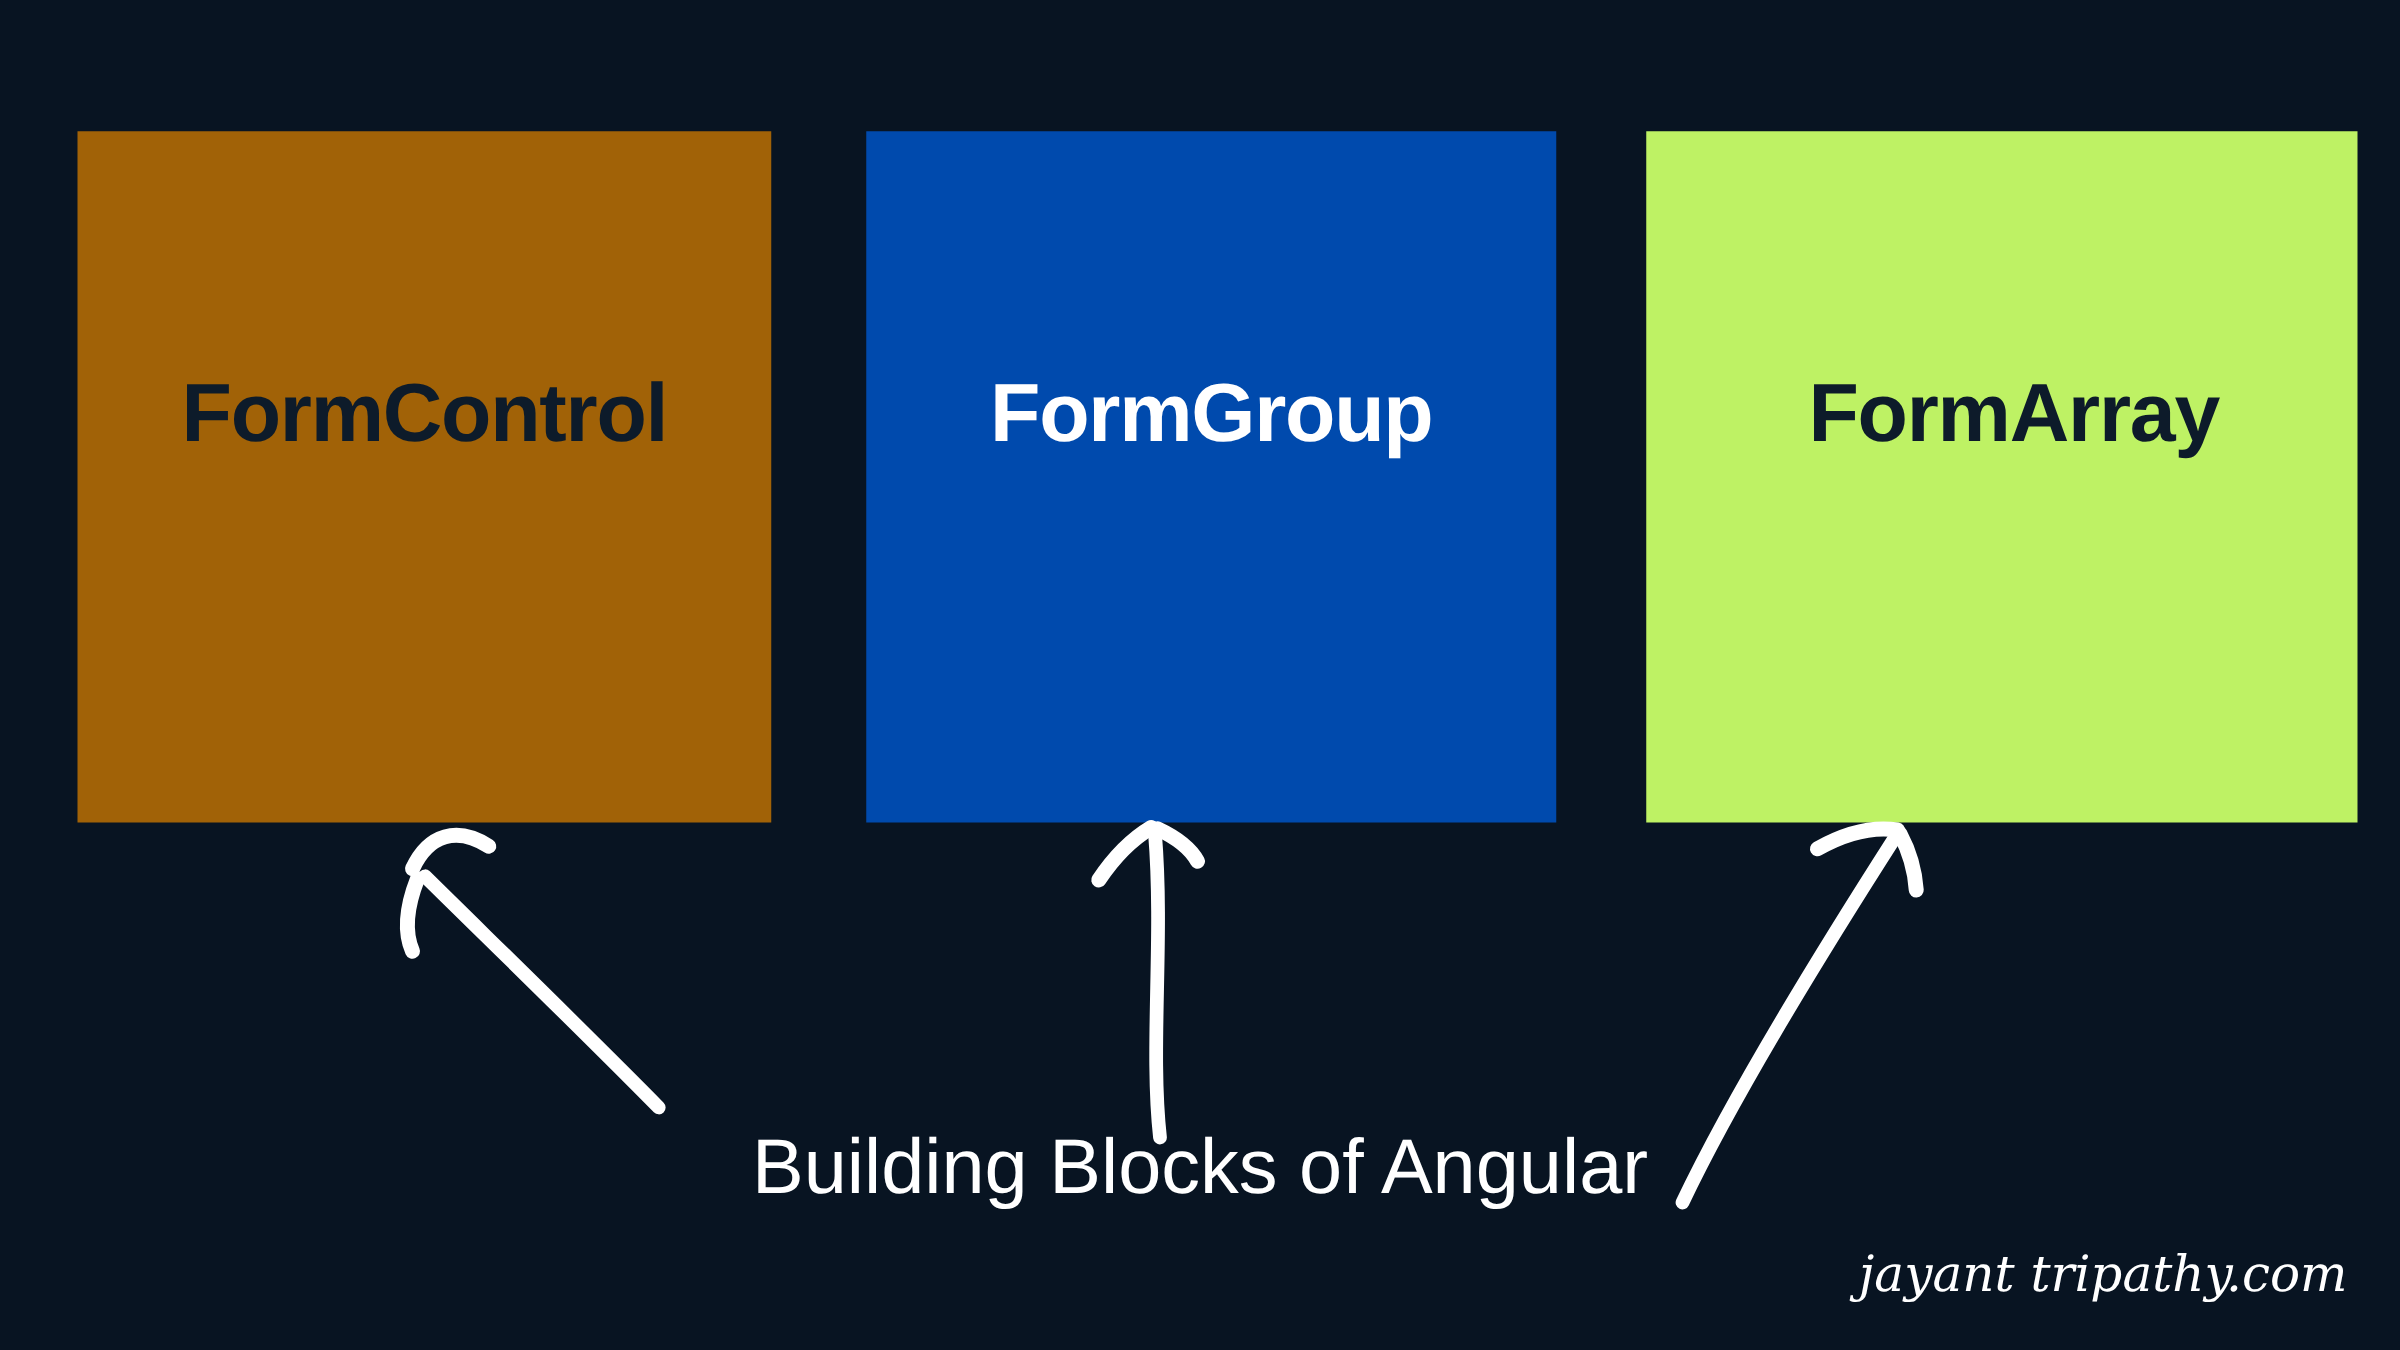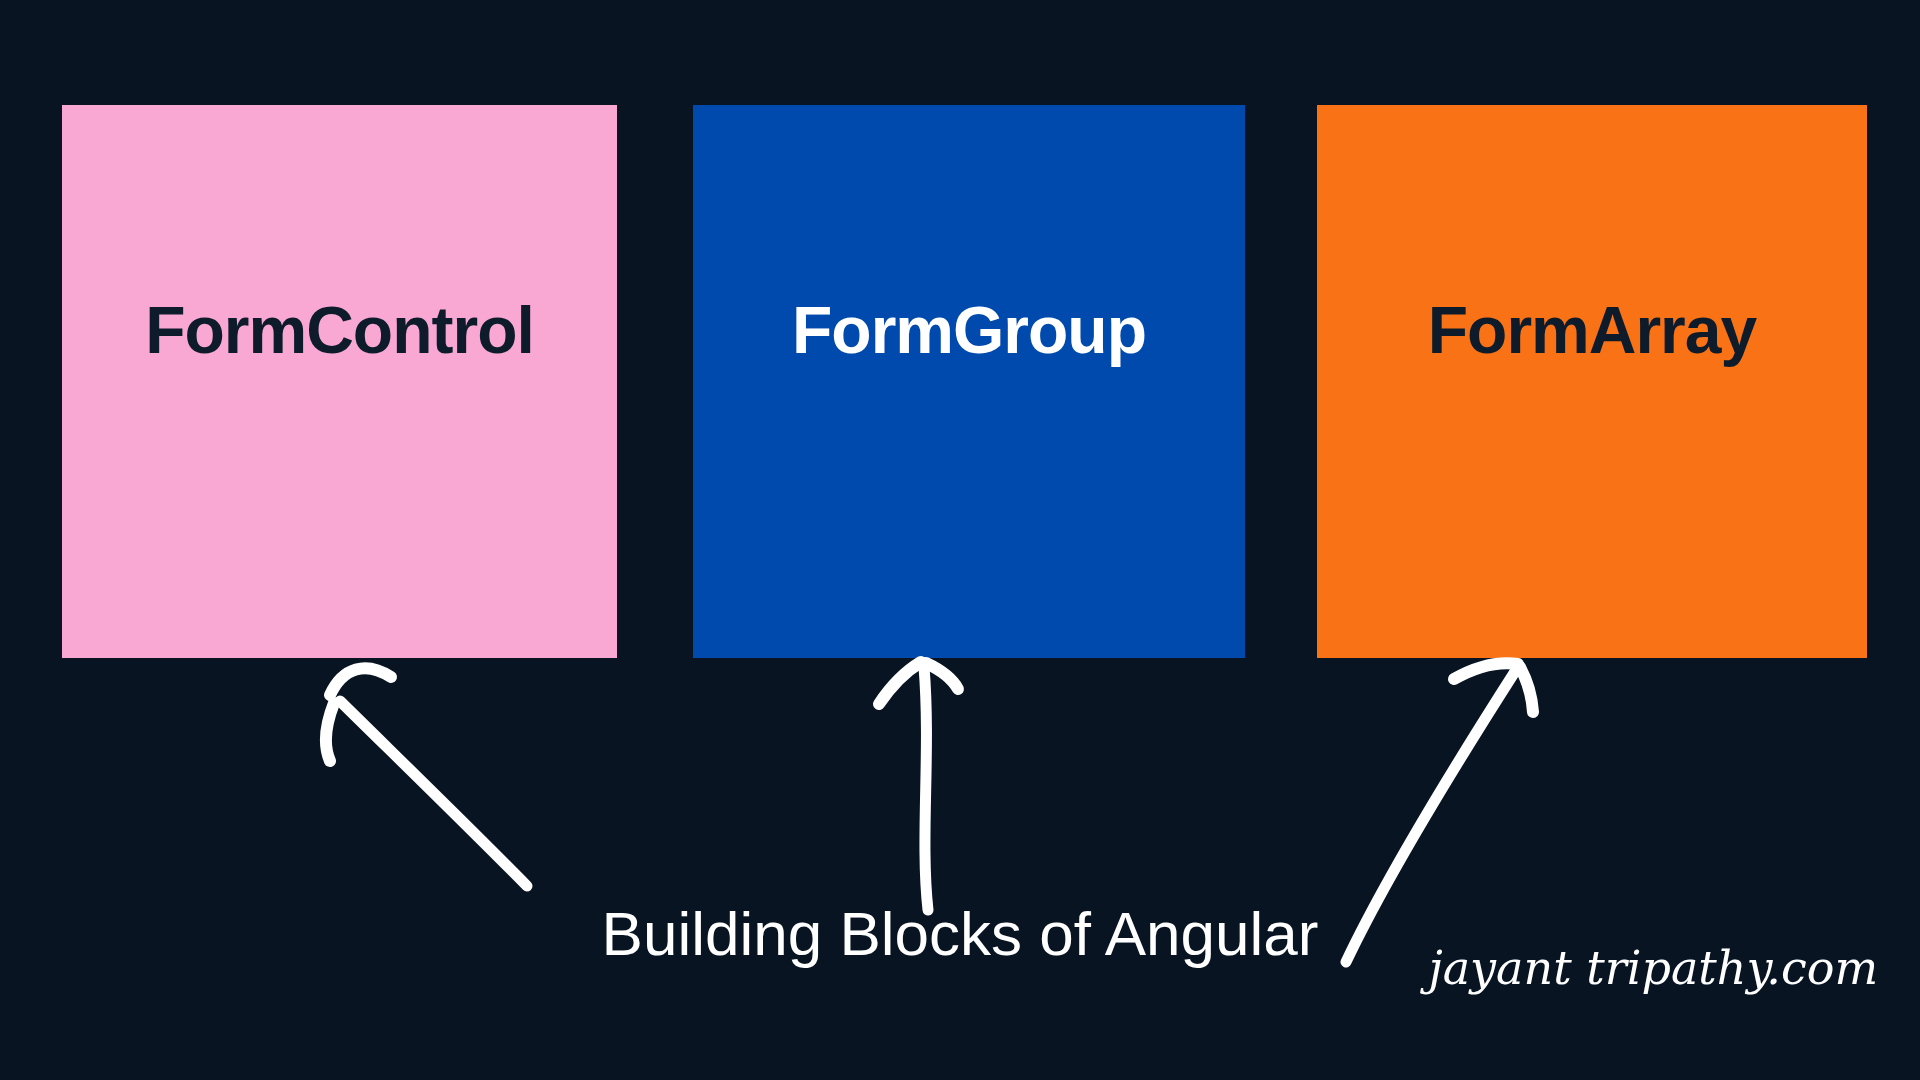--- a/index.html
+++ b/index.html
@@ -59,43 +59,43 @@
     width: 1920px;
     text-align: center;
     font-size: 62px;
     font-weight: 400;
     letter-spacing: 0px;
     line-height: 1;
     white-space: nowrap;
   }
   .watermark {
     position: absolute;
-    top: 941px;
+    top: 996px;
     right: 42px;
     font-family: "DejaVu Serif", serif;
     font-style: italic;
-    font-size: 46px;
+    font-size: 40px;
     line-height: 1.2;
     white-space: nowrap;
   }
 </style>
 </head>
 <body>
 
 <div class="canvas" style="background: rgb(8, 20, 34);">
 
-  <div class="block block-1" style="background: #f9a8d4;">
+  <div class="block block-1" style="background: #a16207;">
     <div class="block-label" style="color: rgb(13, 27, 42);">FormControl</div>
   </div>
 
   <div class="block block-2" style="background: rgb(0, 74, 173);">
     <div class="block-label" style="color: rgb(255, 255, 255);">FormGroup</div>
   </div>
 
-  <div class="block block-3" style="background: #f97316;">
+  <div class="block block-3" style="background: #bef264; padding-left: 19px;">
     <div class="block-label" style="color: rgb(13, 27, 42);">FormArray</div>
   </div>
 
   <svg class="arrows" viewBox="0 0 1920 1080">
     <g style="stroke: rgb(255, 255, 255);">
       <path class="arrow-line" d="M527,886 C474,832 404,764 340,701"></path>
       <path class="arrow-barb" d="M391,677 C366,661 343,667 330,695"></path>
       <path class="arrow-barb" d="M334,703 C325,726 323,745 330,761"></path>
     </g>
     <g style="stroke: rgb(255, 255, 255);">

